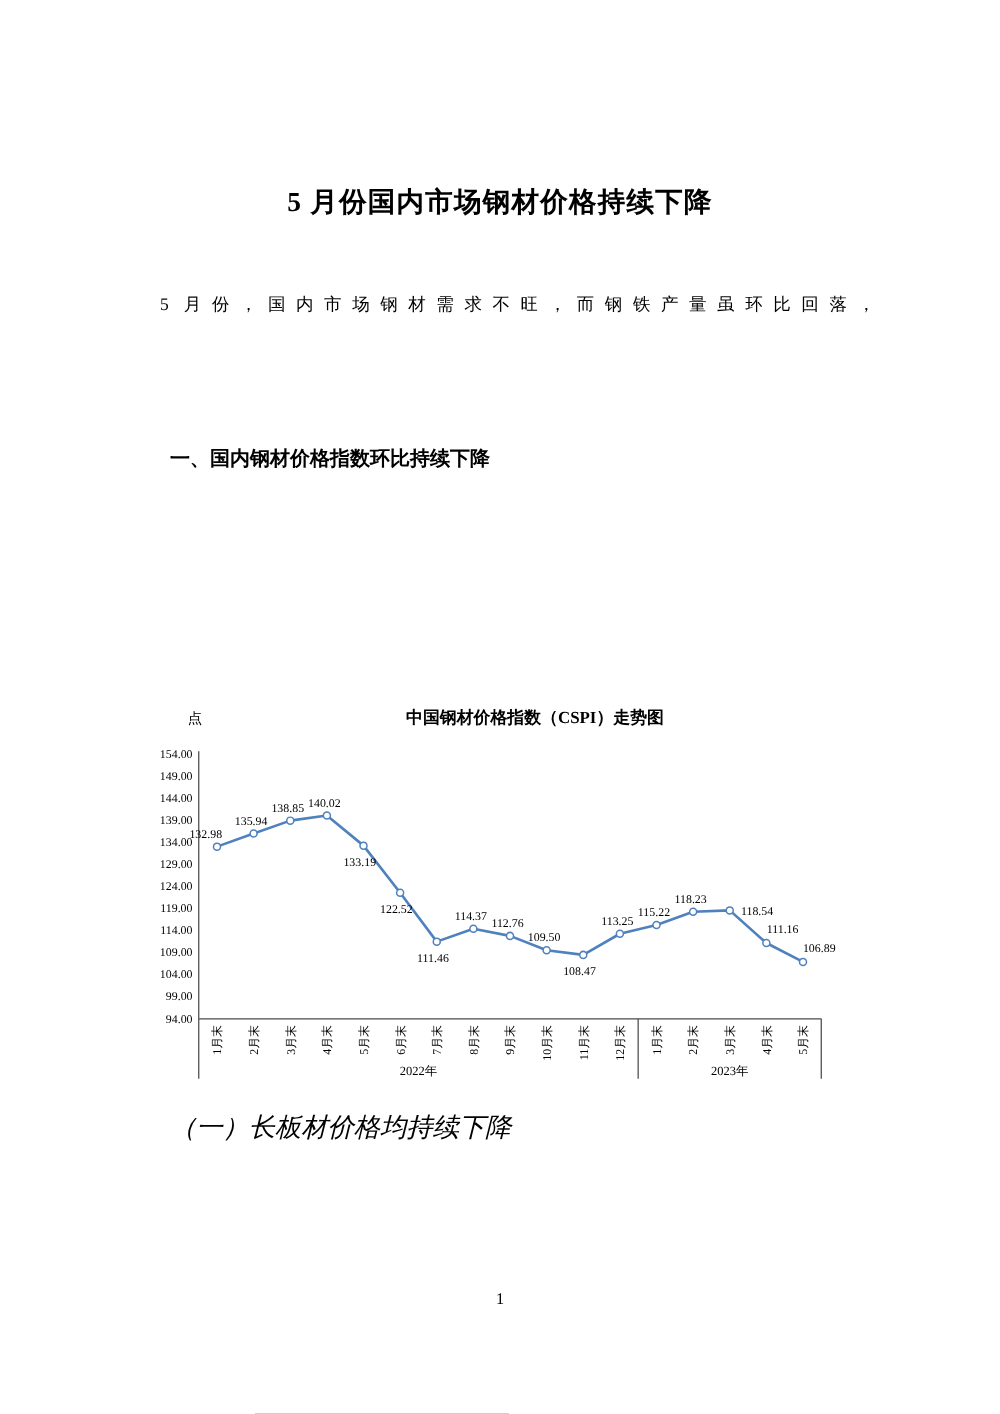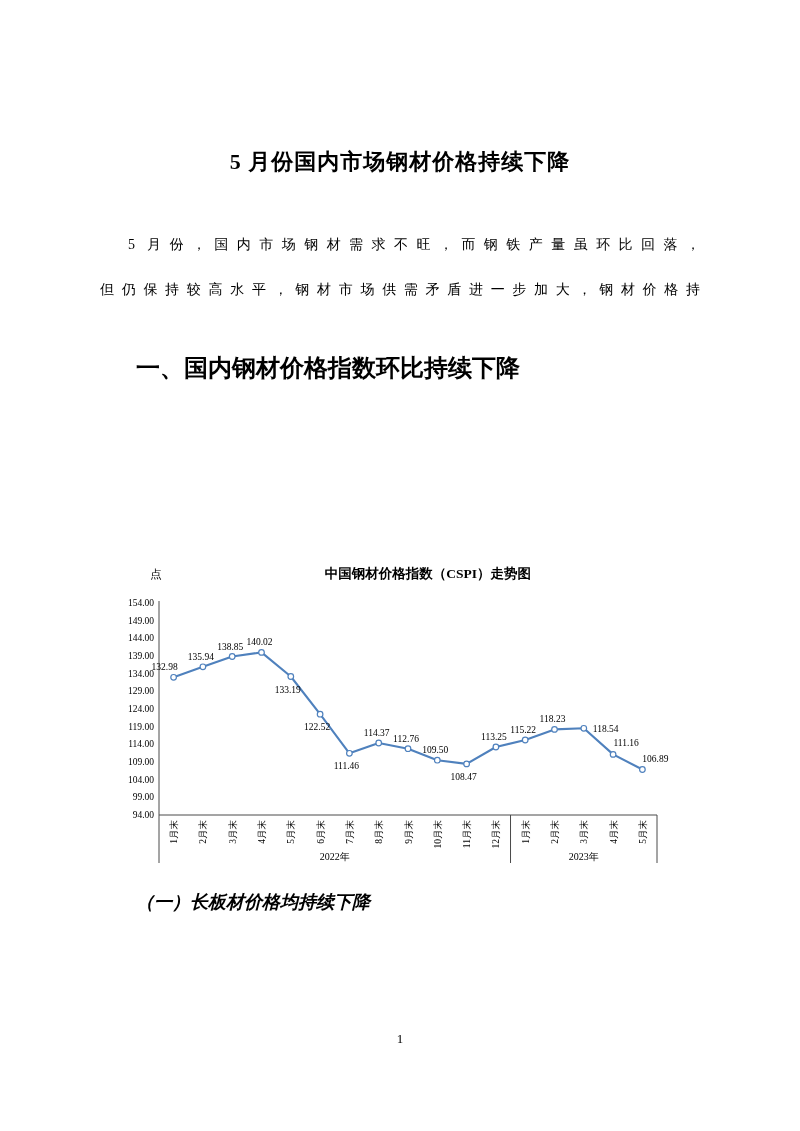--- a/index.html
+++ b/index.html
@@ -4,40 +4,39 @@
 <style>
   html,body{margin:0;padding:0;background:#888;}
   .page{position:relative;width:800px;height:1131px;margin:0 auto;background:#ffffff;
         font-family:"Liberation Serif","DejaVu Serif",serif;color:#000;overflow:hidden;}
   .doc-title{position:absolute;top:147px;left:0;width:800px;text-align:center;
              font-size:22px;font-weight:bold;letter-spacing:1px;}
   .para{position:absolute;left:100px;width:600px;font-size:14px;line-height:45px;}
   .tline{text-align:justify;}
   .tline.jl{text-align-last:justify;}
   .tline.first{text-indent:2em;}
-  .h-bold{position:absolute;left:100px;width:600px;font-size:24px;line-height:45px;
+  .h-bold{position:absolute;left:100px;width:600px;font-size:16px;line-height:45px;
           font-weight:bold;font-family:"Liberation Sans","DejaVu Sans",sans-serif;
           padding-left:36px;box-sizing:border-box;}
-  .h-italic{position:absolute;left:100px;width:600px;font-size:18px;line-height:45px;
-            font-style:italic;font-weight:700;padding-left:36px;box-sizing:border-box;}
+  .h-italic{position:absolute;left:100px;width:600px;font-size:21px;line-height:45px;
+            font-style:italic;font-weight:400;padding-left:36px;box-sizing:border-box;}
   .chart-wrap{position:absolute;left:100px;top:556px;width:600px;height:330px;}
   .chart-wrap svg{display:block;}
   .chart-wrap text{font-family:"Liberation Serif","DejaVu Serif",serif;fill:#000;}
   .page-num{position:absolute;top:1031px;left:0;width:800px;text-align:center;font-size:13px;}
 </style>
 </head>
 <body>
 
 <div class="page">
 
   <div class="doc-title">5 月份国内市场钢材价格持续下降</div>
 
   <div class="para" style="top:222px;">
       <div class="tline jl first">5 月份，国内市场钢材需求不旺，而钢铁产量虽环比回落，</div>
-      <div class="tline jl">但仍保持较高水平，钢材市场供需矛盾进一步加大，钢材价格持</div>
     </div>
 
   <div class="h-bold" style="top:345px;">一、国内钢材价格指数环比持续下降</div>
 
 
   <div class="chart-wrap">
     <svg width="600" height="330" viewBox="0 0 600 330" xmlns="http://www.w3.org/2000/svg">
         <g>
           <text x="328" y="22" text-anchor="middle" font-size="13.5" font-weight="600" font-family="&quot;Liberation Sans&quot;,&quot;DejaVu Sans&quot;,sans-serif">中国钢材价格指数（CSPI）走势图</text>
           <text x="56" y="22" text-anchor="middle" font-size="11.5">点</text>

